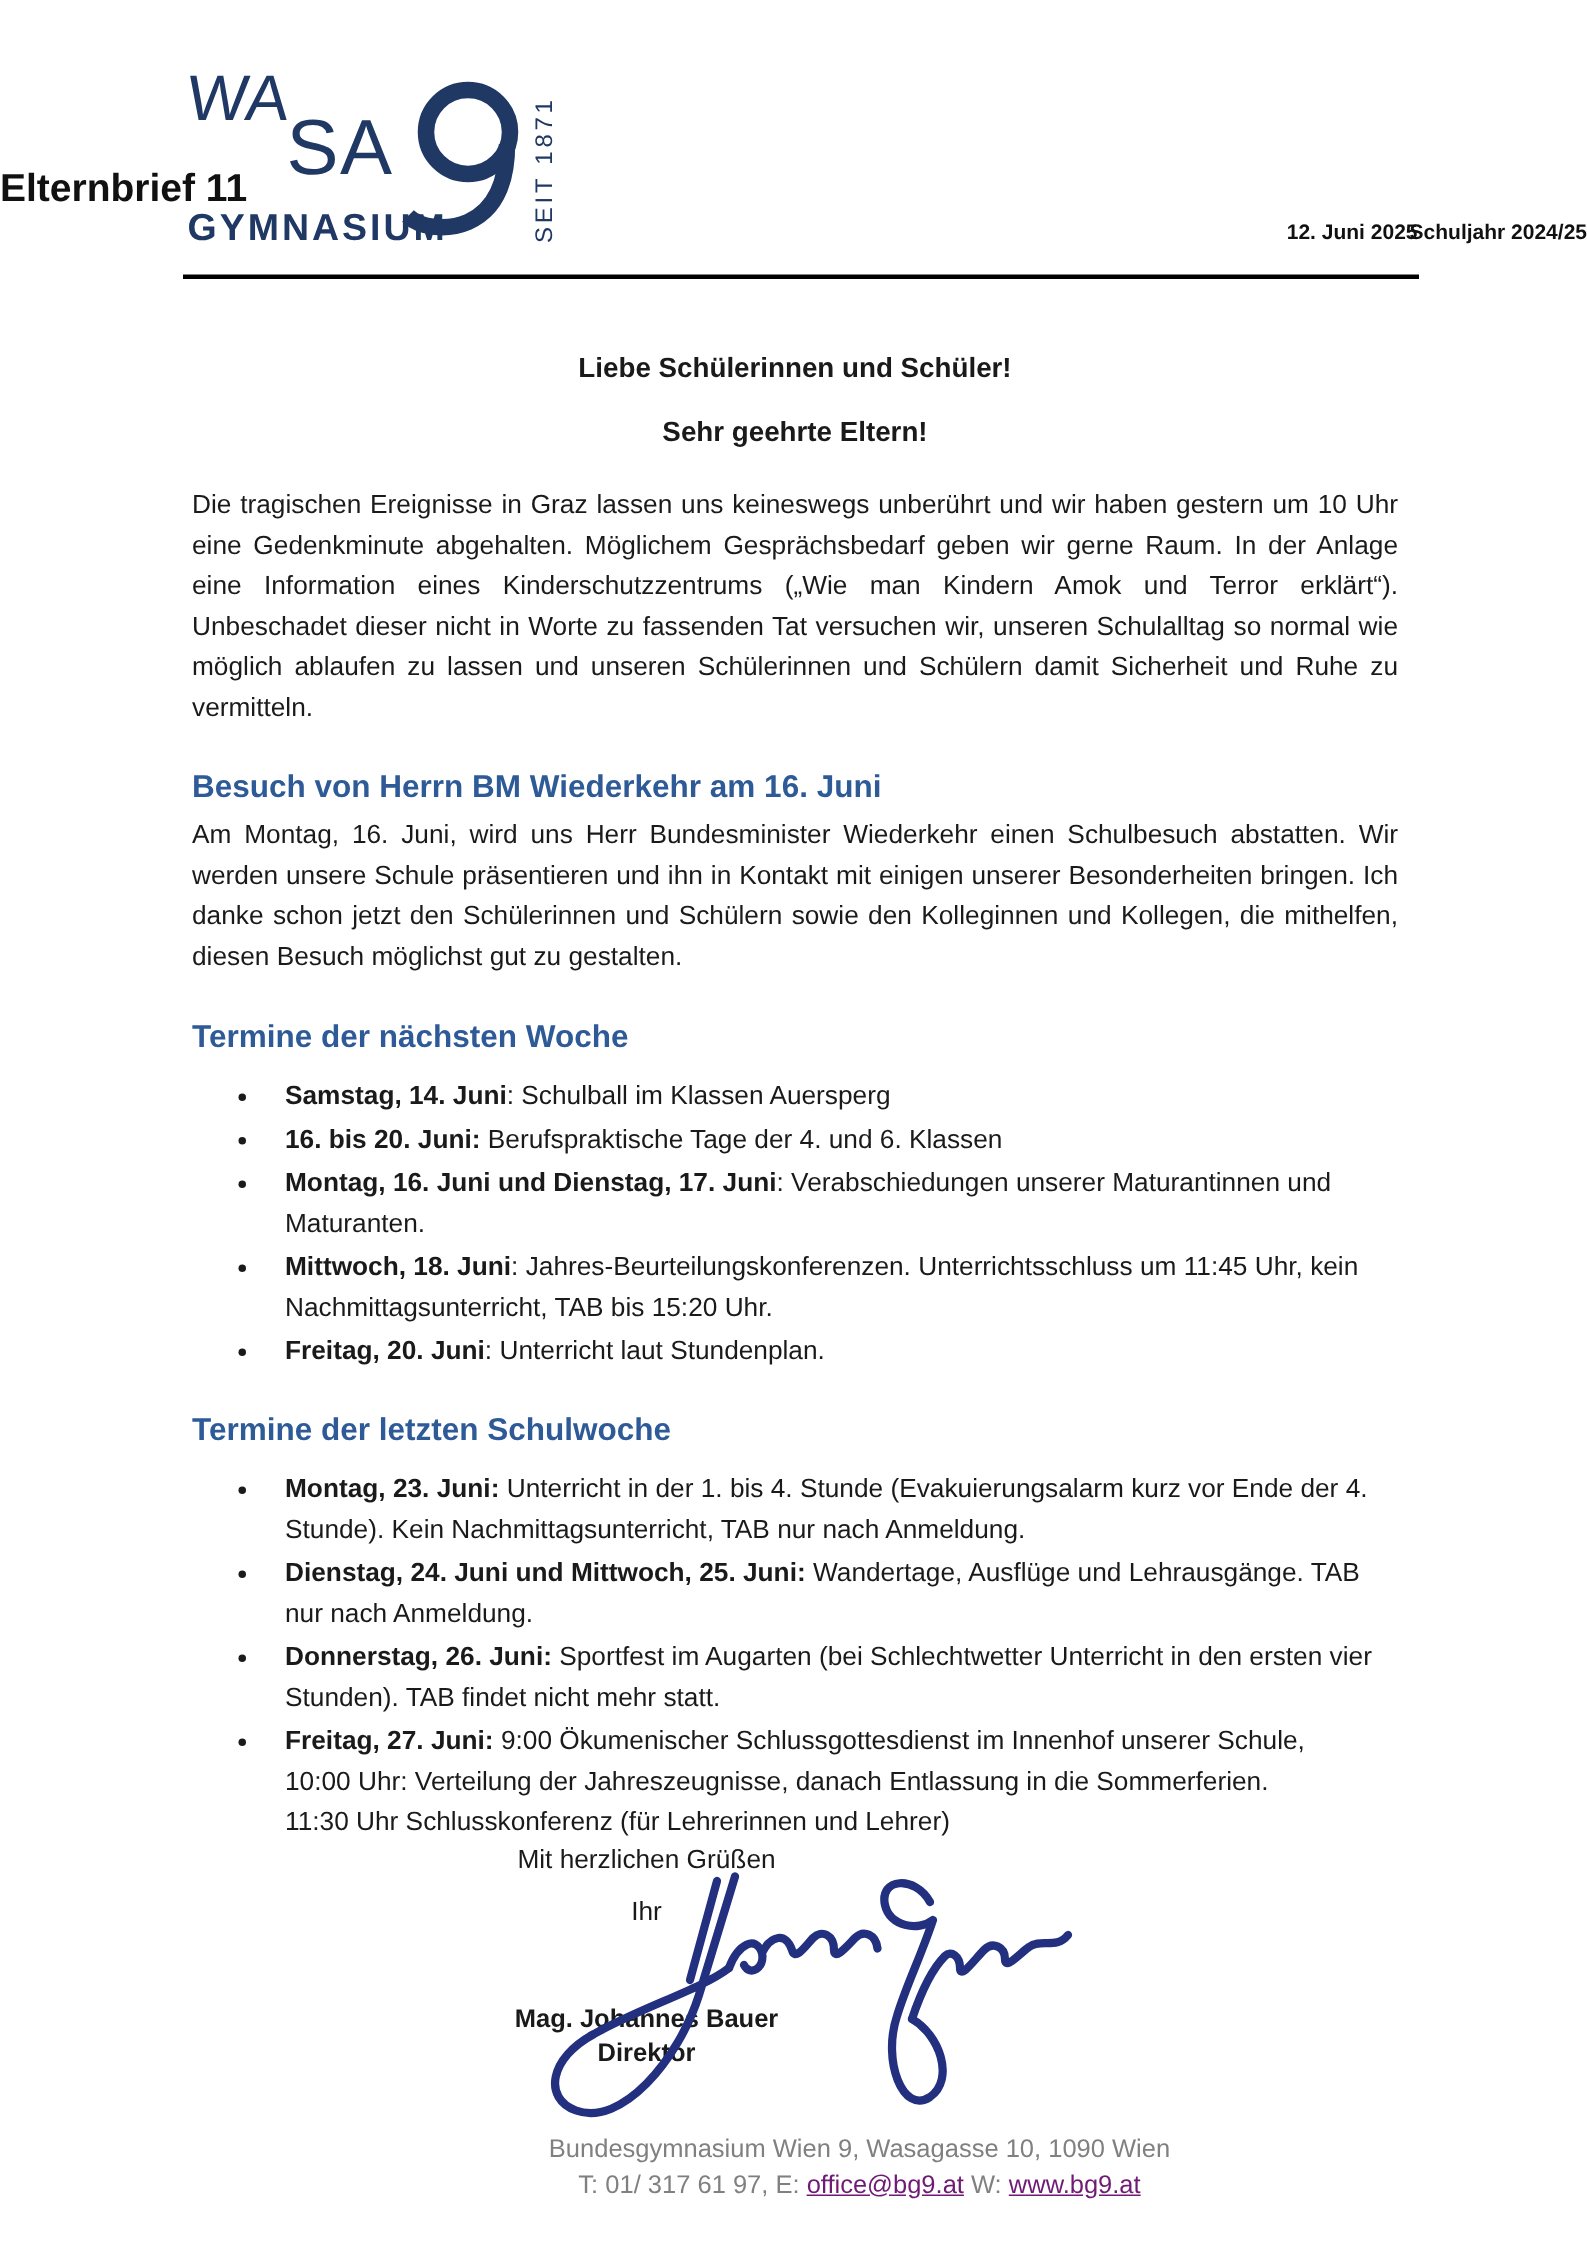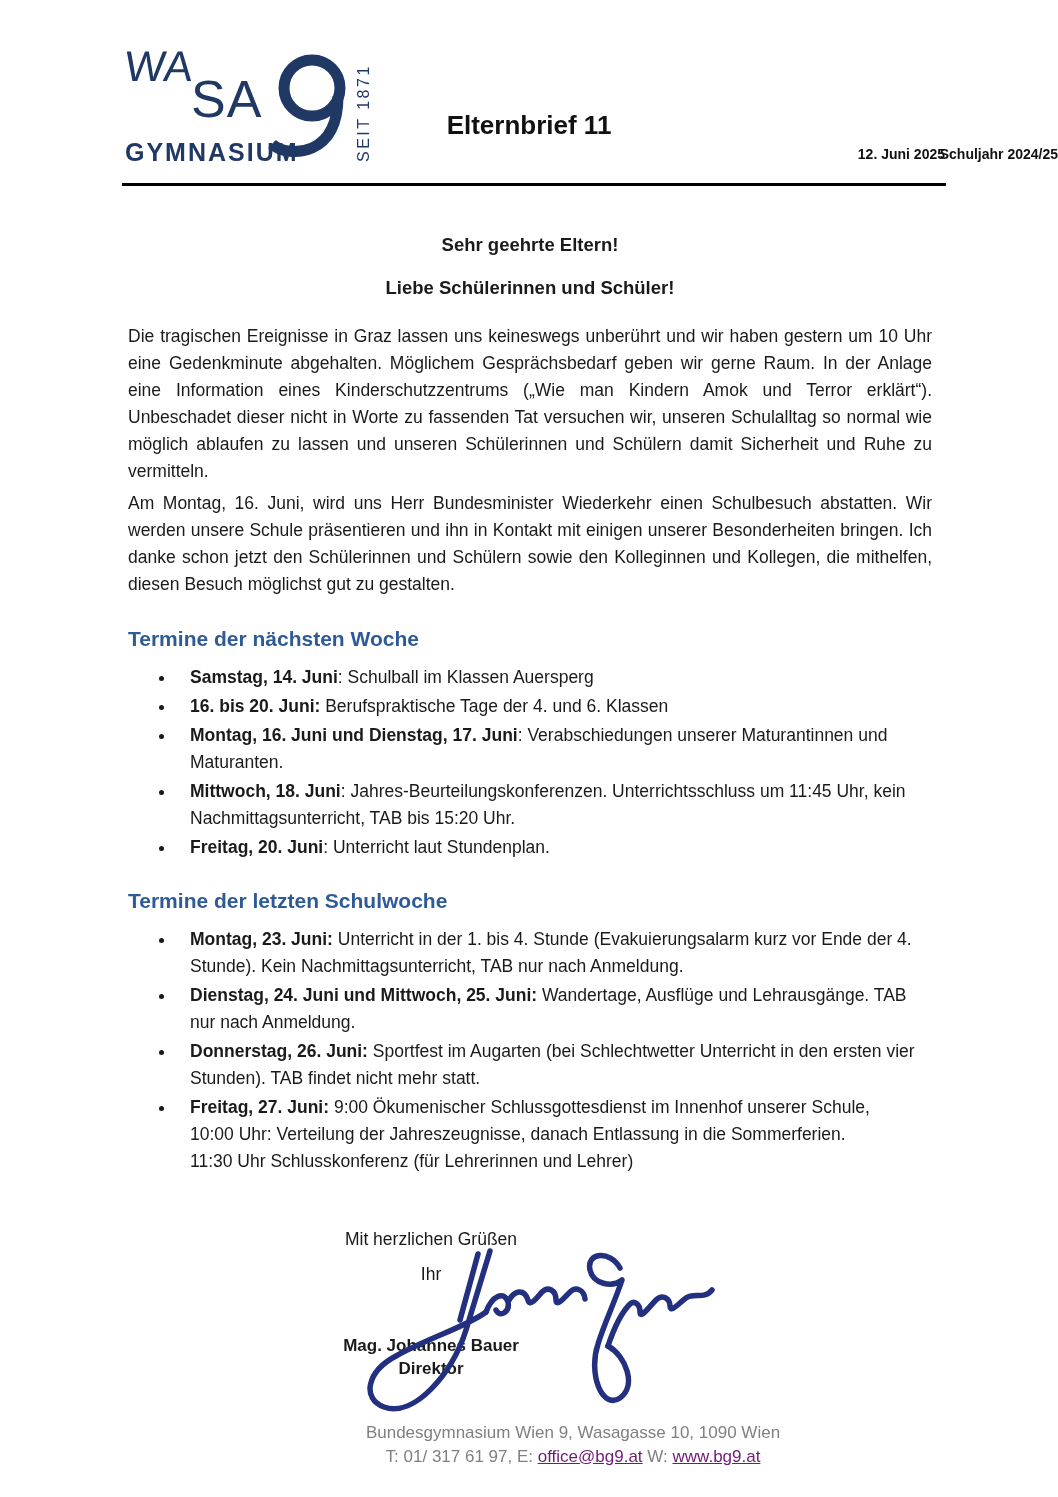--- a/index.html
+++ b/index.html
@@ -7,21 +7,21 @@
     width:1058px;height:1497px;position:relative;background:#ffffff;
     font-family:"Liberation Sans",sans-serif;color:#1a1a1a;overflow:hidden;
   }
   
   .logo{position:absolute;top:42px;left:125px;width:270px;height:128px;color:#203864;}
   .logo .wa{position:absolute;left:0;top:0;font-size:43px;font-weight:400;transform:skewX(-6deg);letter-spacing:0;}
   .logo .sa{position:absolute;left:66px;top:27px;font-size:52px;font-weight:400;letter-spacing:1px;}
   .logo .nine-svg{position:absolute;left:143px;top:10px;}
   .logo .gymnasium{position:absolute;left:0;top:96px;font-size:25px;font-weight:700;letter-spacing:2px;white-space:nowrap;}
   .logo .seit{position:absolute;left:230px;top:120px;transform:rotate(-90deg);transform-origin:0 0;font-size:16px;letter-spacing:2.5px;white-space:nowrap;}
-  .doc-title{position:absolute;top:110px;left:0;width:1058px;text-align:center;font-size:26px;font-weight:700;color:#111;}
+  .doc-title{position:absolute;top:110px;left:0;width:1058px;font-size:26px;font-weight:700;color:#111;}
   .doc-subtitle{position:absolute;top:146px;left:0;width:1058px;text-align:right;font-size:14px;font-weight:700;color:#111;}
   .doc-date{position:absolute;top:146px;right:113px;font-size:14px;font-weight:700;color:#111;}
   .head-rule{position:absolute;top:183px;left:122px;width:824px;height:3px;background:#000;}
   
   .content{position:absolute;top:215px;left:128px;width:804px;font-size:17.5px;line-height:27px;}
   .greeting{ text-align:center;font-weight:700;font-size:18.5px;margin:16px 0 0 0;}
   .para{ text-align:justify;margin:22px 0 0 0;}
   h2.sec{ color:#2E5B97;font-size:21px;line-height:27px;font-weight:700;margin:27px 0 0 0;}
   h2.sec.tight{margin-top:26px;}
   .sec-para{margin-top:5px;}
@@ -52,25 +52,26 @@
   <span class="gymnasium">GYMNASIUM</span>
   <span class="seit">SEIT 1871</span>
 </div>
 
 <div class="doc-title">Elternbrief 11</div>
 <div class="doc-subtitle">Schuljahr 2024/25</div>
 <div class="doc-date">12. Juni 2025</div>
 <div class="head-rule"></div>
 
 <div class="content">
+  <p class="greeting">Liebe Schülerinnen und Schüler!</p>
   <p class="greeting">Sehr geehrte Eltern!</p>
-  <p class="greeting">Liebe Schülerinnen und Schüler!</p>
 
   <p class="para">Die tragischen Ereignisse in Graz lassen uns keineswegs unberührt und wir haben gestern um 10 Uhr eine Gedenkminute abgehalten. Möglichem Gesprächsbedarf geben wir gerne Raum. In der Anlage eine Information eines Kinderschutzzentrums („Wie man Kindern Amok und Terror erklärt“). Unbeschadet dieser nicht in Worte zu fassenden Tat versuchen wir, unseren Schulalltag so normal wie möglich ablaufen zu lassen und unseren Schülerinnen und Schülern damit Sicherheit und Ruhe zu vermitteln.</p>
 
+  <h2 class="sec tight">Besuch von Herrn BM Wiederkehr am 16. Juni</h2>
   <p class="para sec-para">Am Montag, 16. Juni, wird uns Herr Bundesminister Wiederkehr einen Schulbesuch abstatten. Wir werden unsere Schule präsentieren und ihn in Kontakt mit einigen unserer Besonderheiten bringen. Ich danke schon jetzt den Schülerinnen und Schülern sowie den Kolleginnen und Kollegen, die mithelfen, diesen Besuch möglichst gut zu gestalten.</p>
 
   <h2 class="sec">Termine der nächsten Woche</h2>
   <ul class="datelist">
       <li><span class="item-label">Samstag, 14. Juni</span><span class="item-text">: Schulball im Klassen Auersperg</span></li>
       <li><span class="item-label">16. bis 20. Juni:</span><span class="item-text"> Berufspraktische Tage der 4. und 6. Klassen</span></li>
       <li><span class="item-label">Montag, 16. Juni und Dienstag, 17. Juni</span><span class="item-text">: Verabschiedungen unserer Maturantinnen und Maturanten.</span></li>
       <li><span class="item-label">Mittwoch, 18. Juni</span><span class="item-text">: Jahres-Beurteilungskonferenzen. Unterrichtsschluss um 11:45 Uhr, kein Nachmittagsunterricht, TAB bis 15:20 Uhr.</span></li>
       <li><span class="item-label">Freitag, 20. Juni</span><span class="item-text">: Unterricht laut Stundenplan.</span></li>
     </ul>

